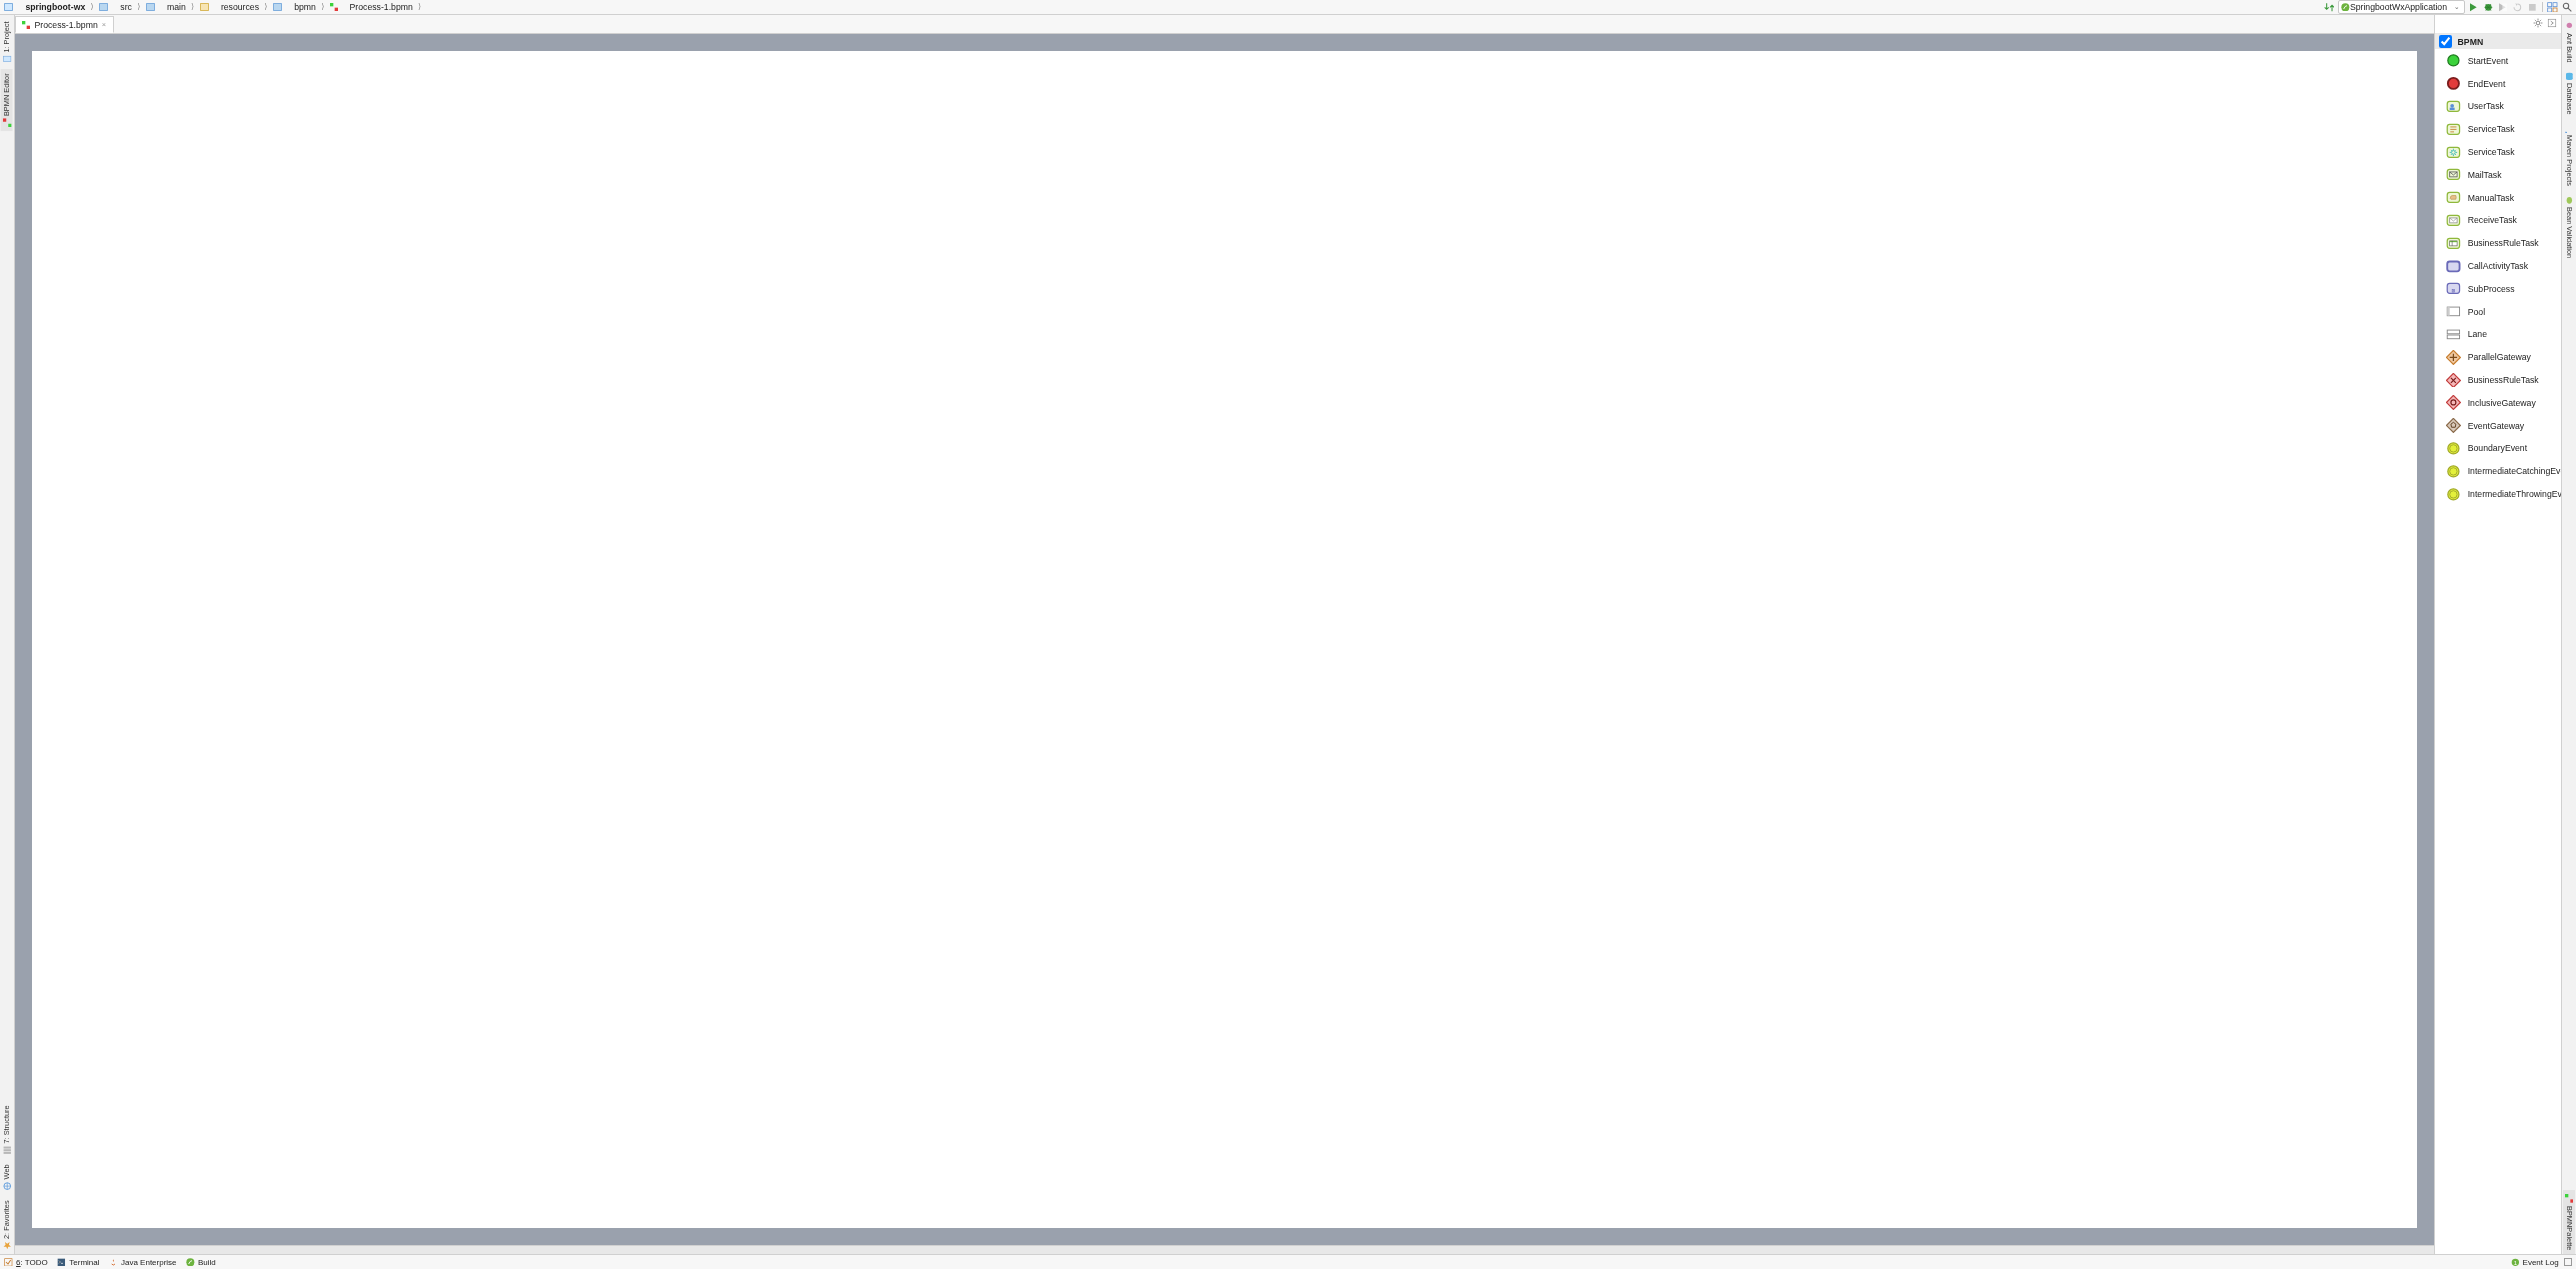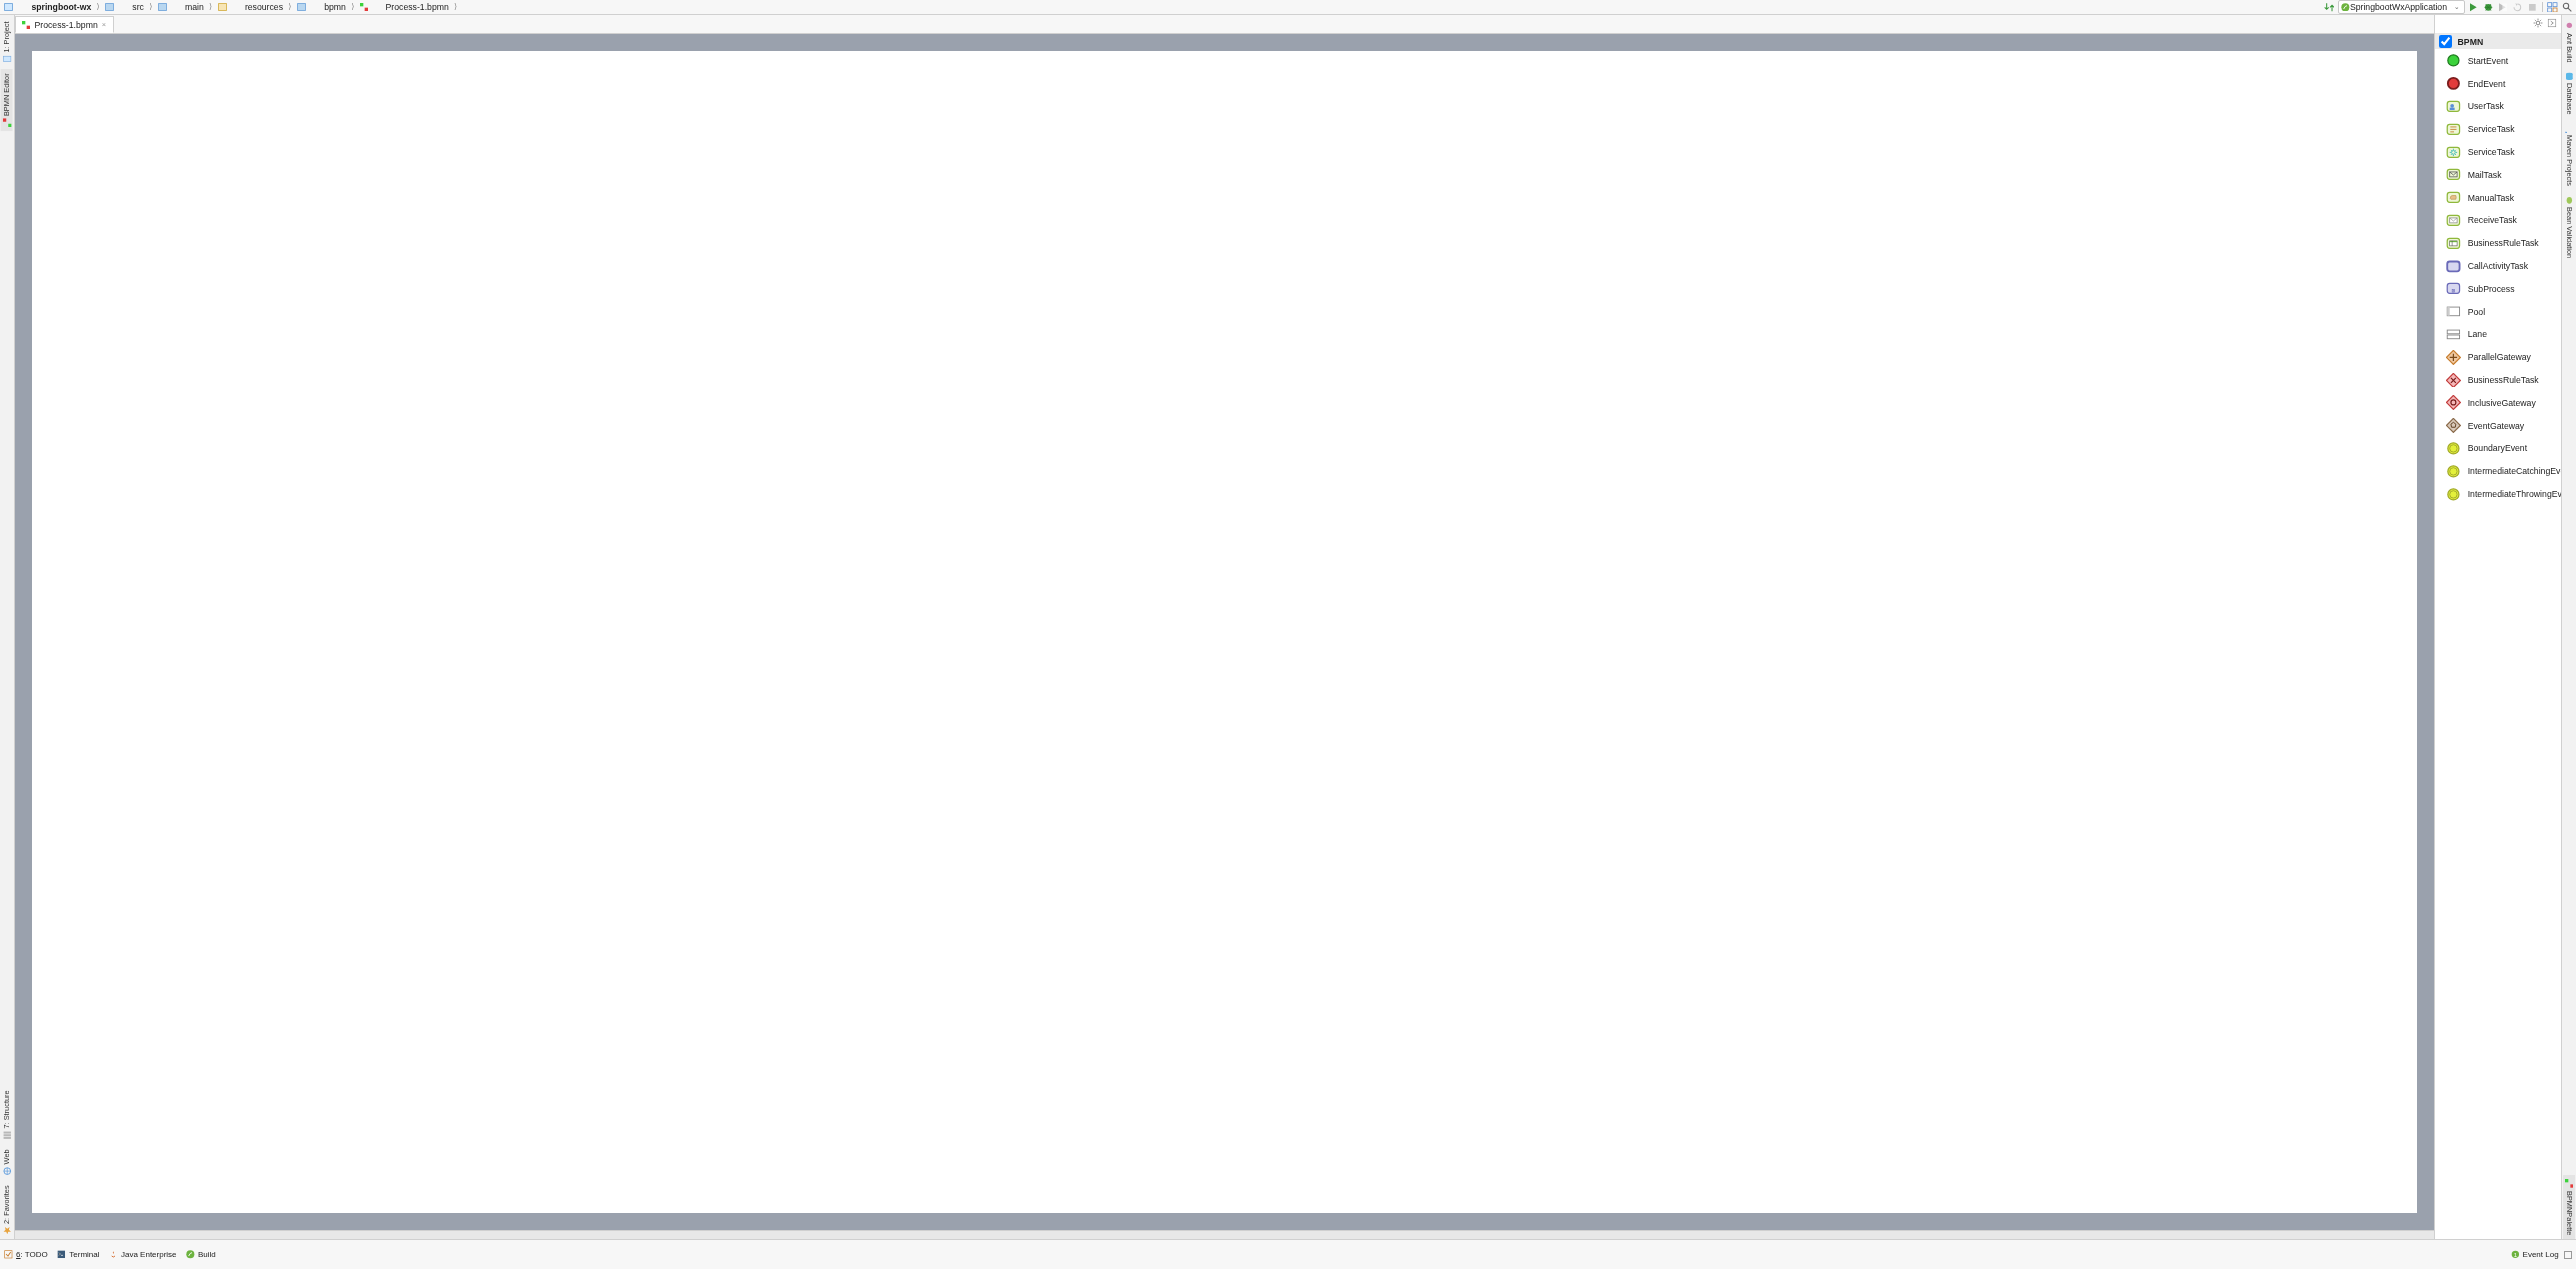--- a/index.html
+++ b/index.html
@@ -2,21 +2,21 @@
 <html><head>
 <meta charset="utf-8">
 <style>
   * { box-sizing: border-box; margin: 0; padding: 0; }
   html, body { width: 100%; height: 100%; font-family: "Segoe UI", Arial, sans-serif; font-size: 8.7px; color: #222; background: #fff; overflow: hidden; }
   .root { display: flex; flex-direction: column; width: 100%; height: 100%; }
 
   
   .topbar { display: flex; align-items: center; height: 14.8px; border-bottom: 0.7px solid #d0d0d0; background: #f7f7f7; padding: 0 2.7px; }
   .breadcrumbs { display: flex; align-items: center; gap: 2.7px; flex: 1; overflow: hidden; }
-  .crumb { display: inline-flex; align-items: center; gap: 18px; padding: 0 1.3px; white-space: nowrap; cursor: pointer; }
+  .crumb { display: inline-flex; align-items: center; gap: 12px; padding: 0 1.3px; white-space: nowrap; cursor: pointer; }
   .crumb .folder-ic { width: 9.4px; height: 8px; background: #b9d7f0; border: 0.7px solid #7faede; border-radius: 0.7px; display:inline-block; }
   .crumb .proj-ic { width: 9.4px; height: 8px; background: #cfe8ff; border: 0.7px solid #7faede; border-radius: 0.7px; display:inline-block; }
   .crumb .bpmn-ic { width: 8px; height: 8px; display:inline-block; }
   .crumb .bpmn-ic svg { width:8px; height:8px; }
   .crumb strong { font-weight: 700; }
   .chev { color:#888; font-size:8px; padding:0 1.3px; }
 
   .top-right { display:flex; align-items:center; gap:2.7px; }
   .run-box { display:flex; align-items:center; gap:0; border:0.7px solid #c8c8c8; background:#fff; padding:0.7px 4px 0.7px 2.7px; border-radius:2px; cursor:pointer; min-width:127px;}
   .spring-ic { width:8.7px; height:8.7px; }
@@ -63,21 +63,21 @@
   .palette { width:127px; display:flex; flex-direction:column; border-left:0.7px solid #d0d0d0; background:#fff;}
   .palette-toolbar { height:19px; display:flex; align-items:center; justify-content:flex-end; gap:4px; padding:0 4px; border-bottom:0.7px solid #e8e8e8;}
   .palette-header { display:flex; align-items:center; gap:2.7px; background:#eaeaea; padding:1.3px 4px; font-weight:700; font-size:8.7px;}
   .palette-header input { margin-right:2.7px;}
   .palette-items { flex:1; overflow:auto;}
   .pal-item { display:flex; align-items:center; gap:6.7px; padding:4px 11px; cursor:grab; white-space:nowrap;}
   .pal-icon { width:14.8px; height:14.8px; flex-shrink:0;}
   .pal-item span { font-size:8.7px;}
 
   
-  .statusbar { height:30px; border-top:0.7px solid #d0d0d0; background:#f7f7f7; display:flex; align-items:center; padding:0 4px;}
+  .statusbar { height:15px; border-top:0.7px solid #d0d0d0; background:#f7f7f7; display:flex; align-items:center; padding:0 4px;}
   .status-left { display:flex; gap:9.4px; align-items:center;}
   .status-btn { display:flex; align-items:center; gap:3.4px; cursor:pointer; font-size:8px;}
   .status-btn .ic { width:8.7px; height:8.7px;}
   .status-right { margin-left:auto; display:flex; align-items:center; gap:5.4px;}
   .tiny-box { width:8px; height:8px; border:0.7px solid #999;}
   .underline { text-decoration: underline; }
 </style>
 </head>
 <body>
 

